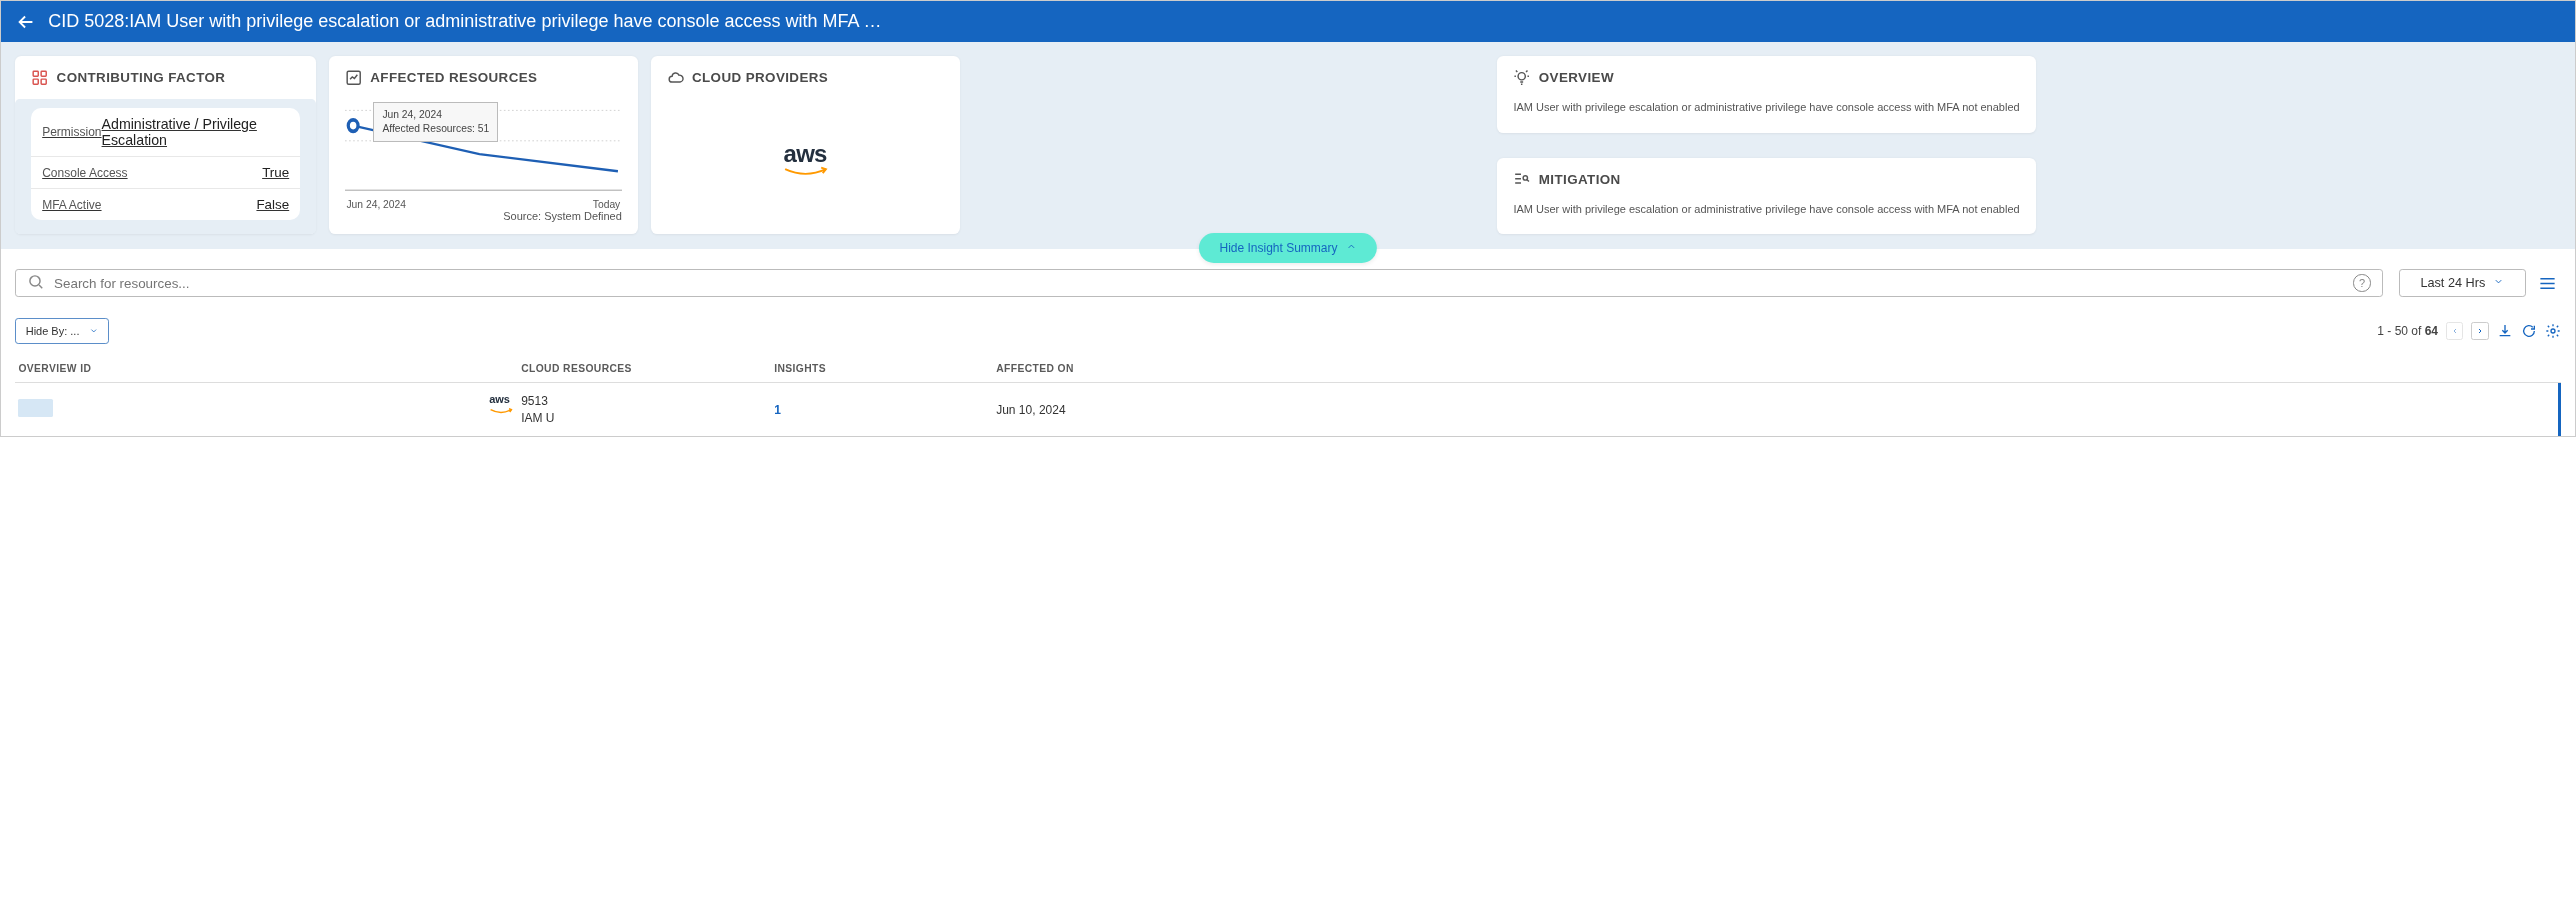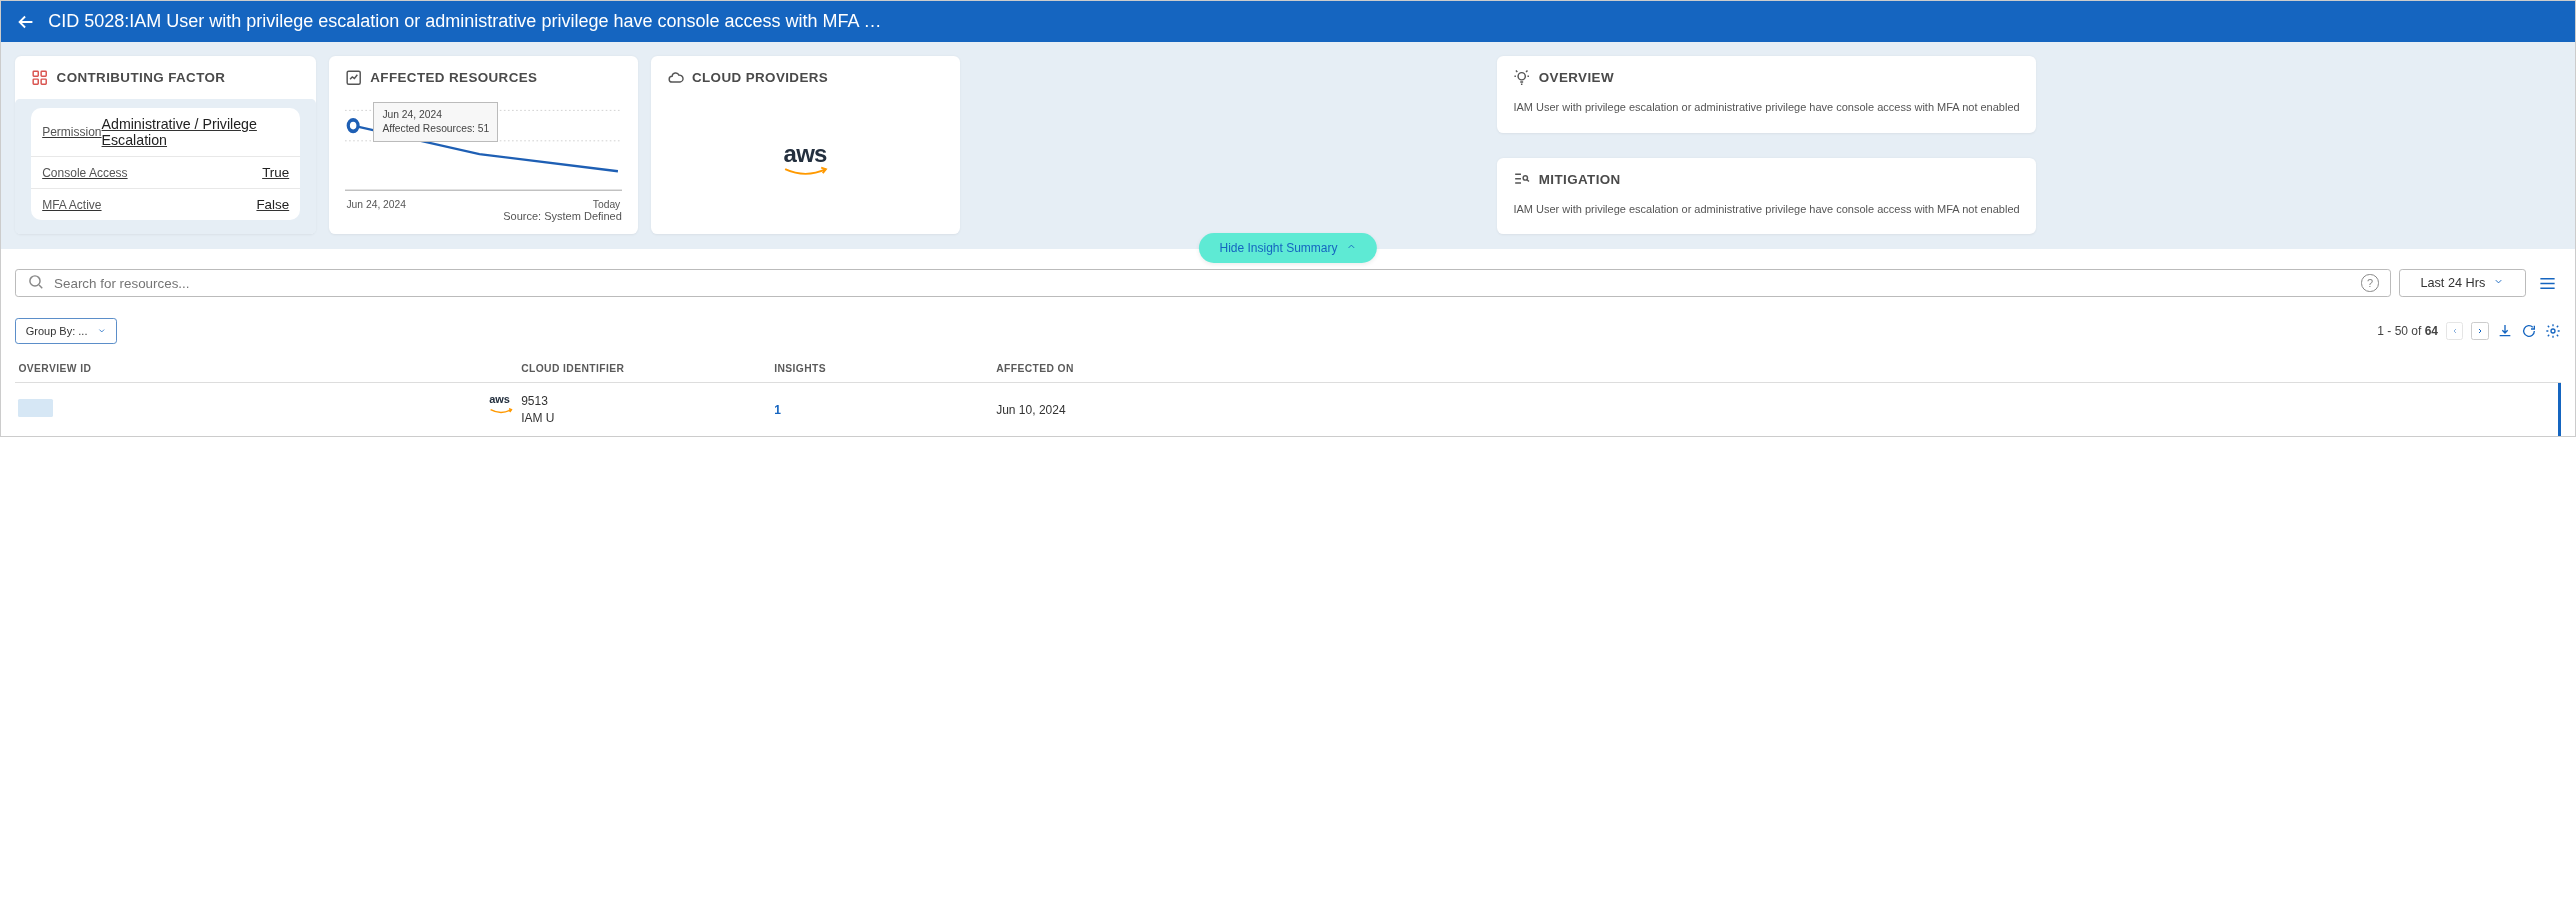--- a/index.html
+++ b/index.html
@@ -57,21 +57,21 @@
 .hide-pill { position: absolute; left: 50%; transform: translateX(-50%); top: -16px; background: #5eead4; border-radius: 790px; padding: 8px 20.6px; font-size: 12px; color: #1565c0; display: flex; align-items: center; gap: 8px; box-shadow: 0 1.6px 4.7px rgba(0,0,0,0.08); cursor: pointer; }
 .hide-pill svg { width: 11px; height: 11px; stroke: #1565c0; }
 
 
 .lower { background: #fff; padding: 20.6px 14.2px 0 14.2px; }
 .search-row { display: flex; align-items: stretch; gap: 8px; }
 .search-box { flex: 1; display: flex; align-items: center; border: 0.8px solid #bbb; border-radius: 3.2px; padding: 0 11px; height: 28px; }
 .search-box svg { width: 17.4px; height: 17.4px; stroke: #888; margin-right: 9.5px; }
 .search-box input { flex: 1; border: none; outline: none; font-size: 13.4px; color: #333; background: transparent; }
 .search-box .help { width: 17.4px; height: 17.4px; border: 1.2px solid #888; border-radius: 50%; display: flex; align-items: center; justify-content: center; color: #888; font-size: 11px; }
-.time-dd { width: 127px; border: 0.8px solid #bbb; border-radius: 3.2px; display: flex; align-items: center; justify-content: center; gap: 8px; font-size: 12.7px; color: #333; cursor: pointer; }
+.time-dd { width: 127px; border: 0.8px solid #bbb; border-radius: 3.2px; display: flex; align-items: center; justify-content: center; gap: 8px; font-size: 12.7px; color: #333; cursor: pointer; margin-left: 8px; }
 .time-dd svg { width: 11px; height: 11px; stroke: #1565c0; }
 .hamburger { width: 27px; display: flex; align-items: center; justify-content: center; cursor: pointer; }
 .hamburger svg { width: 19px; height: 19px; stroke: #1565c0; }
 
 .toolbar-row { display: flex; justify-content: space-between; align-items: center; margin: 20.6px 0 11px 0; }
 .group-by { border: 0.8px solid #5b8ec9; border-radius: 3.2px; padding: 6.3px 9.5px; font-size: 11px; color: #333; display: flex; align-items: center; gap: 9.5px; cursor: pointer; }
 .group-by svg { width: 9.5px; height: 9.5px; stroke: #1565c0; }
 .pager { display: flex; align-items: center; gap: 8px; color: #444; font-size: 12px; }
 .pager .count b { font-weight: 700; }
 .pager .nav-btn { width: 17.4px; height: 17.4px; border: 0.8px solid #ccc; border-radius: 2.4px; display: flex; align-items: center; justify-content: center; cursor: pointer; }
@@ -247,21 +247,21 @@
       </div>
       <div class="hamburger">
         <svg viewBox="0 0 24 24" fill="none" stroke-width="2">
             <path d="M3 6h18M3 12h18M3 18h18"></path>
           </svg>
       </div>
     </div>
 
     <div class="toolbar-row">
       <div class="group-by">
-        <span>Group By: ...</span>
+        <span>Hide By: ...</span>
         <span><svg viewBox="0 0 24 24" fill="none" stroke-width="2">
               <path d="M6 9l6 6 6-6"></path>
             </svg></span>
       </div>
       <div class="pager">
         <span class="count">
           <span>1 - 50 of</span>&nbsp;<b>64</b>
         </span>
         <span class="nav-btn disabled">
             <svg viewBox="0 0 24 24" fill="none" stroke-width="3">
@@ -288,21 +288,21 @@
               <circle cx="12" cy="12" r="3"></circle>
               <path d="M12 2v3M12 19v3M4.2 4.2l2.1 2.1M17.7 17.7l2.1 2.1M2 12h3M19 12h3M4.2 19.8l2.1-2.1M17.7 6.3l2.1-2.1"></path>
             </svg>
           </span>
       </div>
     </div>
 
     <div class="table">
       <div class="thead">
         <div class="col-rid">OVERVIEW ID</div>
-        <div class="col-ci">CLOUD IDENTIFIER</div>
+        <div class="col-ci">CLOUD RESOURCES</div>
         <div class="col-ins">INSIGHTS</div>
         <div class="col-aff">AFFECTED ON</div>
       </div>
       <div class="trow">
         <div class="col-rid"><span class="redact"></span></div>
         <div class="col-ci">
           <div class="mini-aws">
             <div class="txt">aws</div>
             <svg width="24" height="8" viewBox="0 0 30 10">
                 <path d="M2 2 Q15 9 28 2" stroke="#ff9900" stroke-width="1.8" fill="none"></path>

